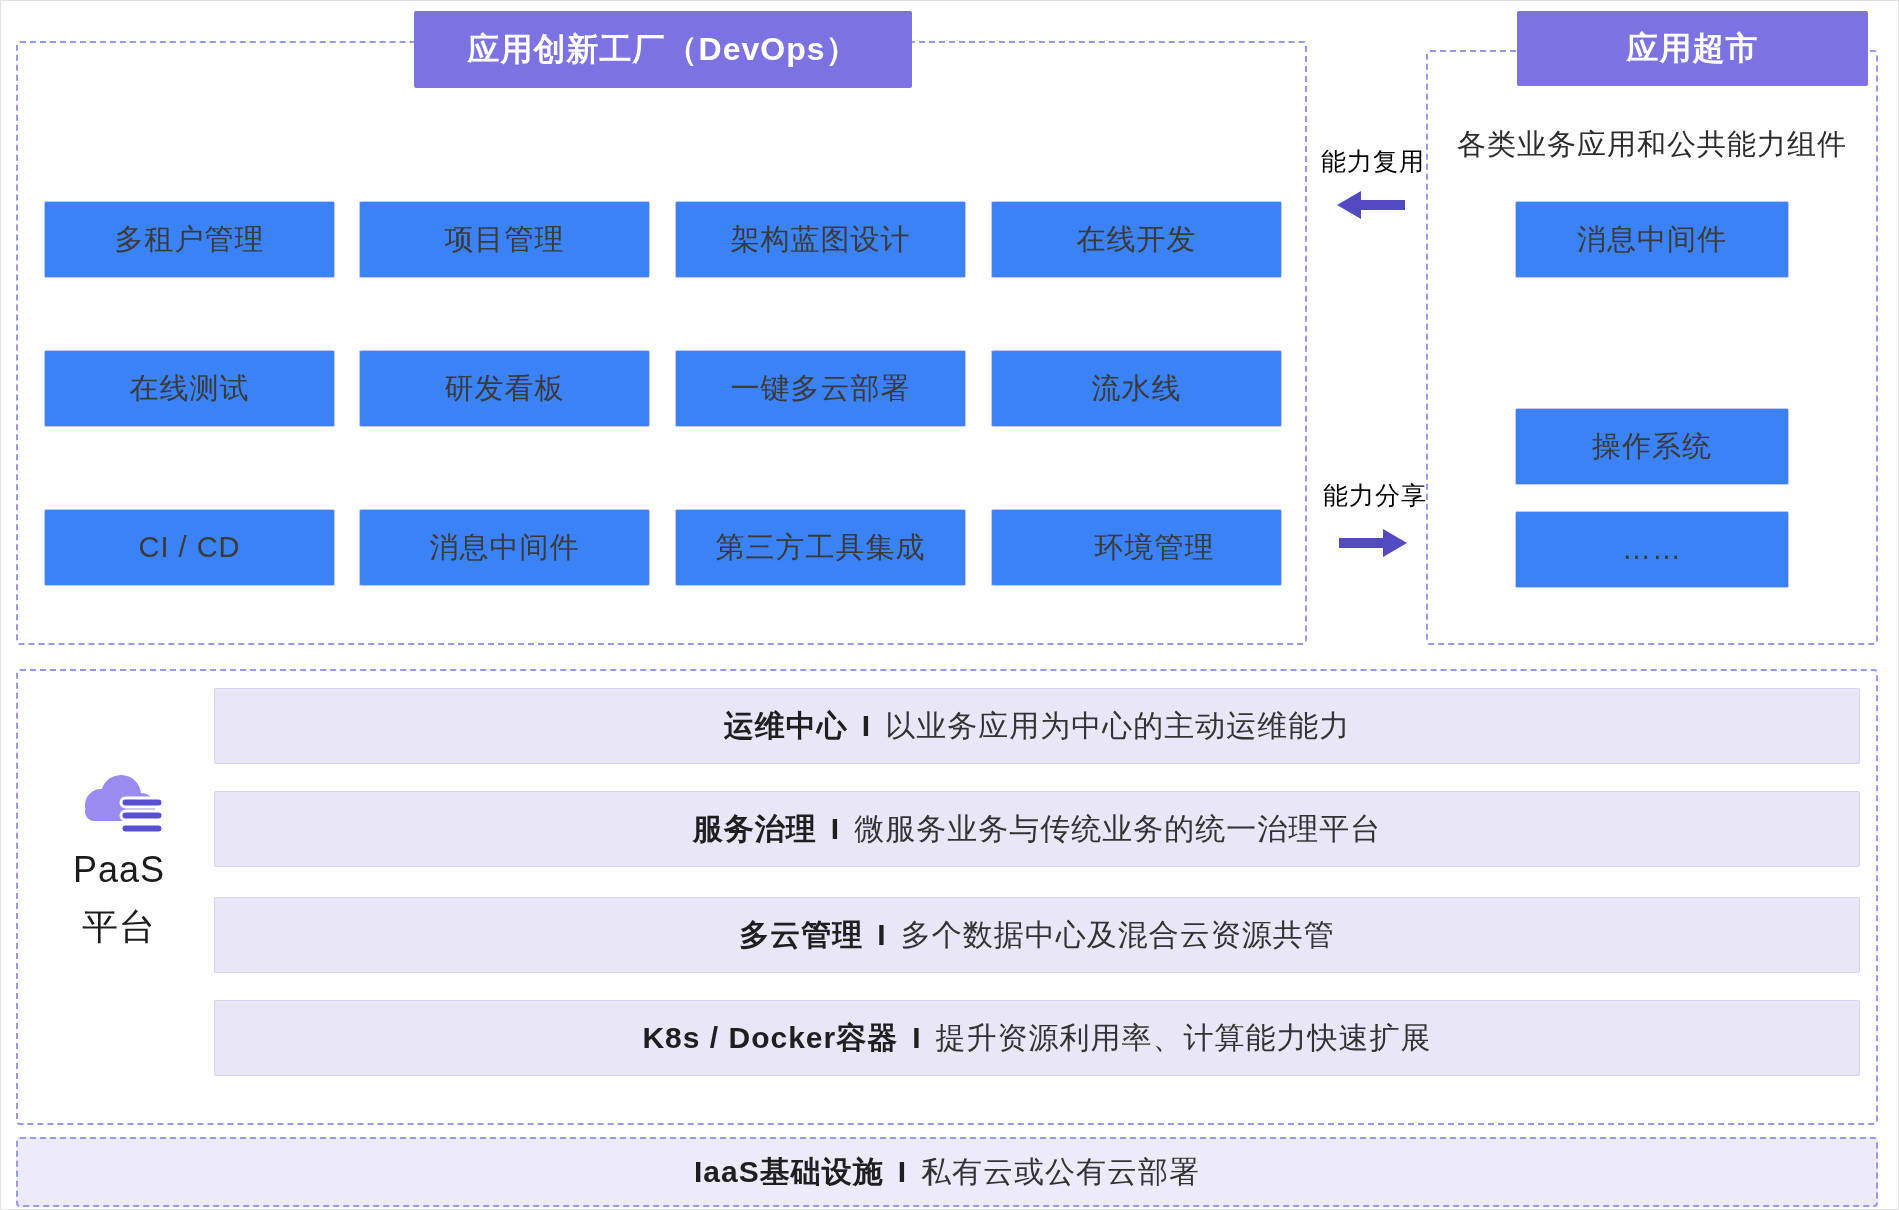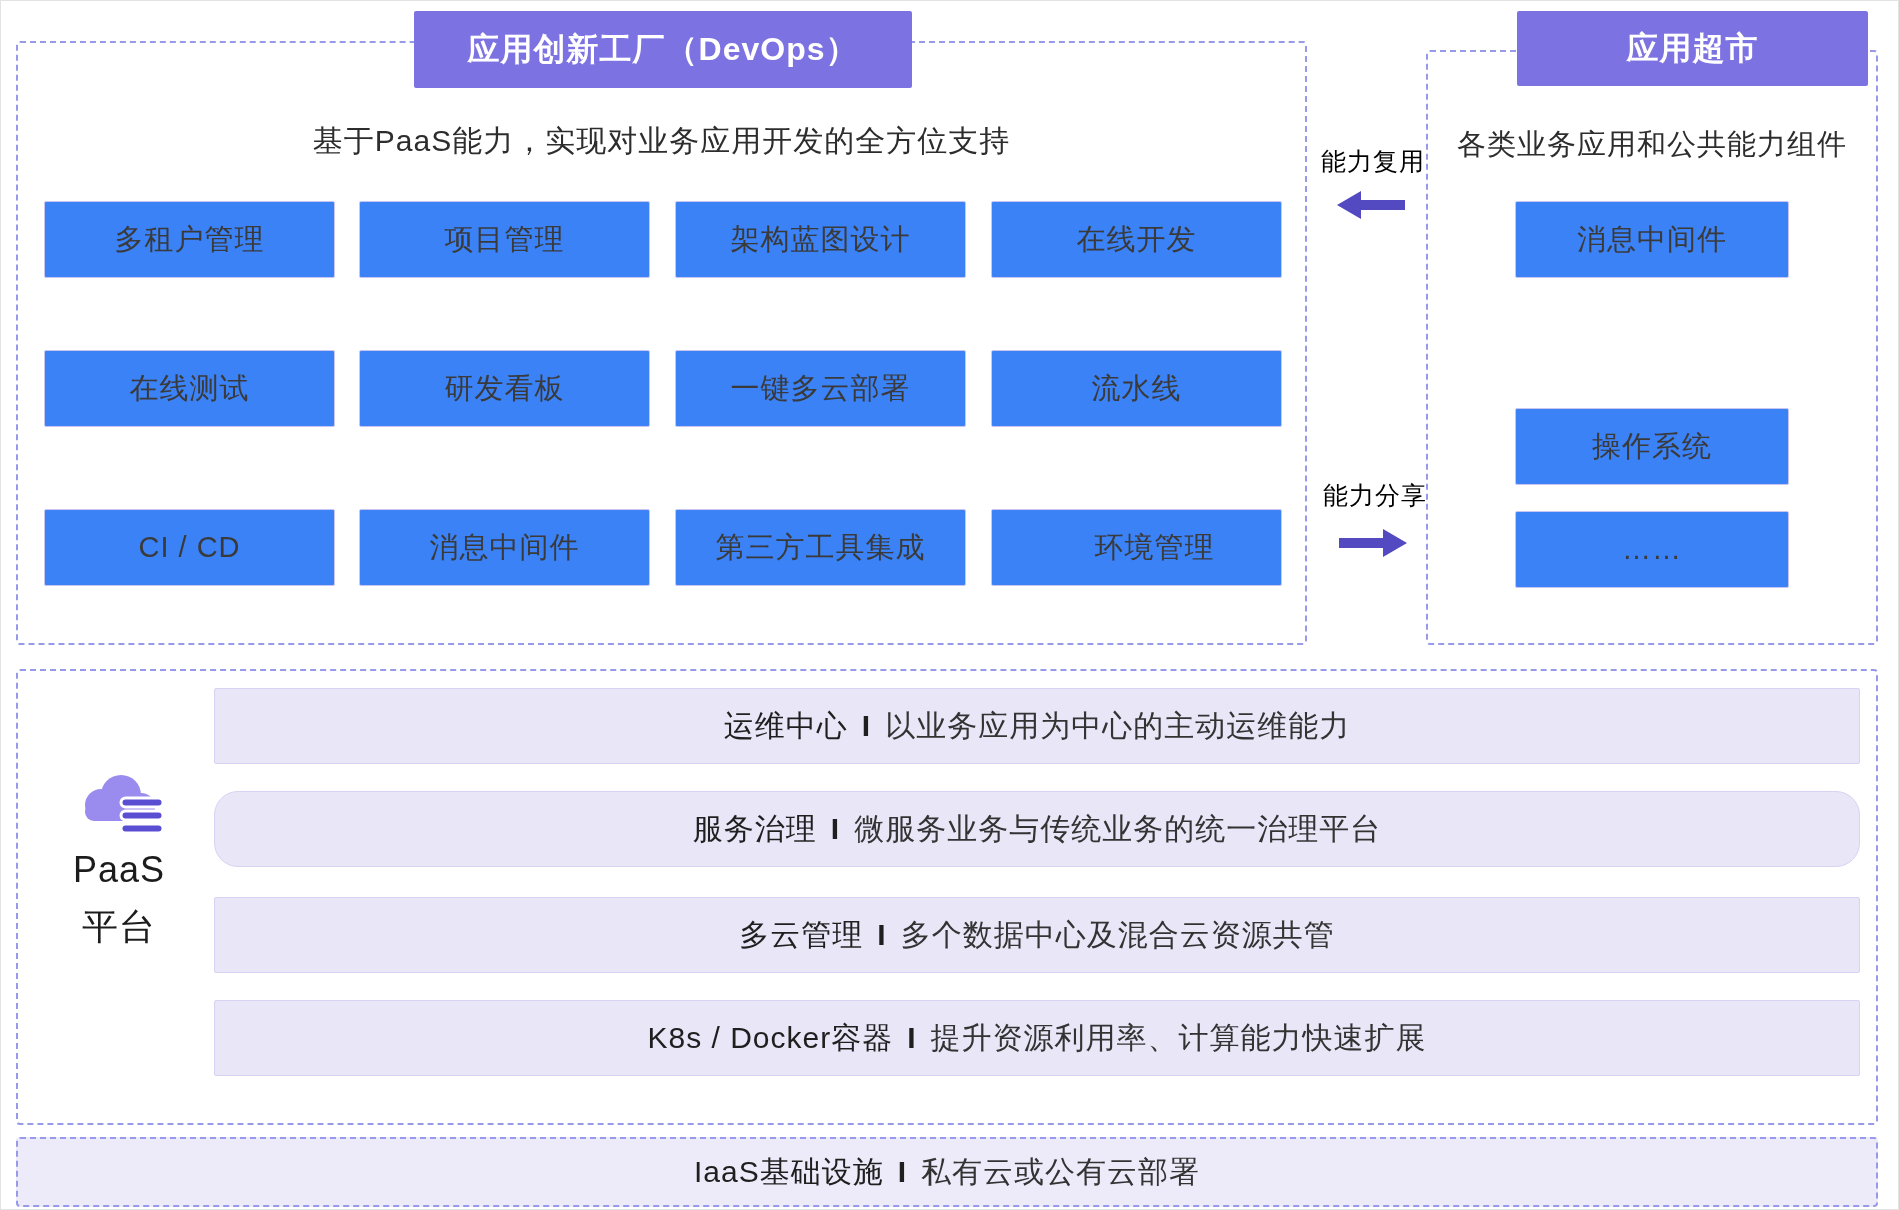--- a/index.html
+++ b/index.html
@@ -68,21 +68,21 @@
     background: #e9e6f7;
     border: 1px solid #d7d3f3;
     border-radius: 2px;
     display: flex;
     align-items: center;
     justify-content: center;
     font-size: 30px;
     color: #333333;
     letter-spacing: 1px;
   }
-  .bar-name { font-weight: normal; color: #1f1f1f; }
+  .bar-name { font-weight: bold; color: #1f1f1f; }
   .bar-sep  { font-weight: bold; color: #1f1f1f; margin: 0 14px; }
   .bar-desc { color: #333333; }
   .arrow-label {
     position: absolute;
     font-size: 25px;
     color: #000000;
     letter-spacing: 1px;
     z-index: 2;
   }
   .arrow-svg { position: absolute; z-index: 2; }
@@ -102,21 +102,20 @@
 <body>
 
 <div id="canvas">
 
   <div class="panel" style="left:15px; top:40px; width:1291px; height:604px;"></div>
 
   <div class="badge" style="left:413px; top:10px; width:498px; height:77px;">
     <span>应用创新工厂（DevOps）</span>
   </div>
 
-  <div class="subtitle" style="left:15px; top:120px; width:1291px;">基于PaaS能力，实现对业务应用开发的全方位支持</div>
 
   <div class="cell" style="left:43px;  top:200px;">多租户管理</div>
   <div class="cell" style="left:358px; top:200px;">项目管理</div>
   <div class="cell" style="left:674px; top:200px;">架构蓝图设计</div>
   <div class="cell" style="left:990px; top:200px;">在线开发</div>
 
   <div class="cell" style="left:43px;  top:349px;">在线测试</div>
   <div class="cell" style="left:358px; top:349px;">研发看板</div>
   <div class="cell" style="left:674px; top:349px;">一键多云部署</div>
   <div class="cell" style="left:990px; top:349px;">流水线</div>
@@ -169,21 +168,21 @@
   </div>
 
   <div class="paas-word" style="top:848px;">PaaS</div>
   <div class="paas-word" style="top:902px;">平台</div>
 
   <div class="bar" style="top:687px;">
     <span class="bar-name">运维中心</span>
     <span class="bar-sep">I</span>
     <span class="bar-desc">以业务应用为中心的主动运维能力</span>
   </div>
-  <div class="bar" style="top:790px;border-radius:24px;">
+  <div class="bar" style="top:790px;">
     <span class="bar-name">服务治理</span>
     <span class="bar-sep">I</span>
     <span class="bar-desc">微服务业务与传统业务的统一治理平台</span>
   </div>
   <div class="bar" style="top:896px;">
     <span class="bar-name">多云管理</span>
     <span class="bar-sep">I</span>
     <span class="bar-desc">多个数据中心及混合云资源共管</span>
   </div>
   <div class="bar" style="top:999px;">

